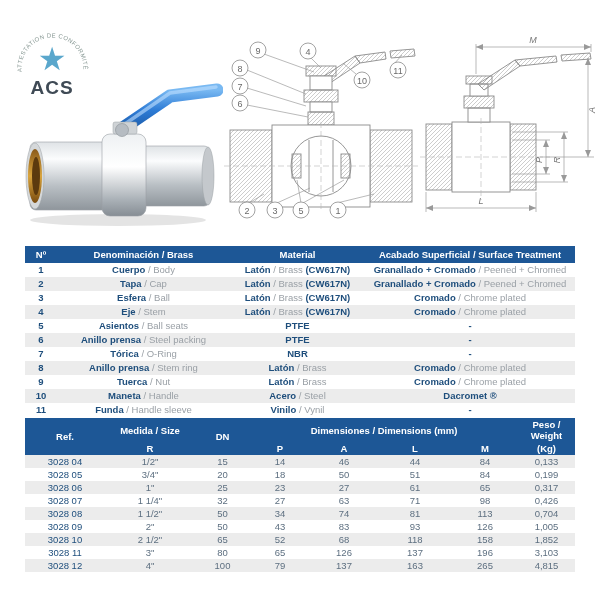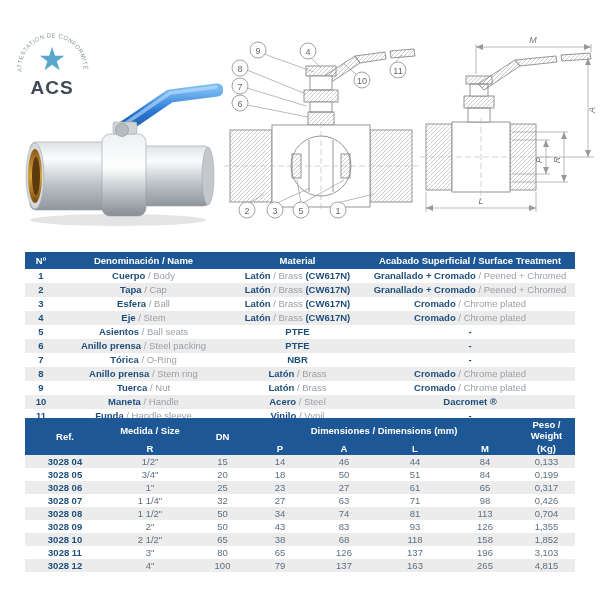--- a/index.html
+++ b/index.html
@@ -1,32 +1,32 @@
 <!DOCTYPE html>
 <html><head>
 <meta charset="utf-8">
 <style>
   *{margin:0;padding:0;box-sizing:border-box}
   html,body{width:600px;height:600px}
   body{background:#fff;font-family:"Liberation Sans",sans-serif;position:relative;overflow:hidden}
   .abs{position:absolute}
   table{border-collapse:collapse;table-layout:fixed}
   
-  .parts{left:25px;top:252px;width:550px;position:absolute}
+  .parts{left:25px;top:246px;width:550px;position:absolute}
   .parts th{background:#1d5796;color:#fff;font-size:9.5px;font-weight:bold;padding:3px 2px;text-align:center}
   .parts td{font-size:9.5px;text-align:center;padding:0 2px;height:14px;line-height:14px;white-space:nowrap;overflow:hidden}
   .parts tbody tr:nth-child(even){background:#ececec}
   .navy{color:#1e4e7c;font-weight:bold}
   .gray{color:#9aa0a6;font-weight:normal}
   
   .dims{left:25px;top:418px;width:550px;position:absolute}
   .dims th{background:#1d5796;color:#fff;font-size:9.5px;font-weight:bold;padding:1px 2px;text-align:center;line-height:11px}
   .dims td{font-size:9.5px;text-align:center;height:13px;line-height:13px;white-space:nowrap}
   .dims tbody tr:nth-child(odd){background:#ececec}
-  .ref{color:#1e4e7c;font-weight:bold}
+  .ref{color:#1e4e7c;font-weight:normal}
   .val{color:#5d6f80}
   svg text{font-family:"Liberation Sans",sans-serif}
 </style>
 </head>
 <body>
 
 <svg class="abs" style="left:10px;top:20px" width="85" height="85" viewBox="0 0 85 85">
   <defs>
       <path id="arcTop" d="M 12,54 A 31,31 0 1 1 73,54" fill="none"></path>
     </defs>
@@ -203,21 +203,21 @@
 <table class="parts">
   <colgroup>
       <col style="width:32px">
       <col style="width:173px">
       <col style="width:135px">
       <col style="width:210px">
     </colgroup>
   <thead>
     <tr>
       <th>Nº</th>
-      <th>Denominación / Name</th>
+      <th>Denominación / Brass</th>
       <th>Material</th>
       <th>Acabado Superficial / Surface Treatment</th>
     </tr>
   </thead>
   <tbody>
       <tr>
         <td class="navy">1</td>
         <td><span class="navy">Cuerpo</span><span class="gray"> / </span><span class="gray">Body</span></td>
         <td><span class="navy">Latón</span><span class="gray"> / </span><span class="gray">Brass</span><span class="navy"> (CW617N)</span></td>
         <td><span class="navy">Granallado + Cromado</span><span class="gray"> / </span><span class="gray">Peened + Chromed</span></td>
@@ -365,27 +365,27 @@
         <td class="val">0,704</td>
       </tr>
       <tr>
         <td class="ref">3028 09</td>
         <td class="val">2"</td>
         <td class="val">50</td>
         <td class="val">43</td>
         <td class="val">83</td>
         <td class="val">93</td>
         <td class="val">126</td>
-        <td class="val">1,355</td>
+        <td class="val">1,005</td>
       </tr>
       <tr>
         <td class="ref">3028 10</td>
         <td class="val">2 1/2"</td>
         <td class="val">65</td>
-        <td class="val">38</td>
+        <td class="val">52</td>
         <td class="val">68</td>
         <td class="val">118</td>
         <td class="val">158</td>
         <td class="val">1,852</td>
       </tr>
       <tr>
         <td class="ref">3028 11</td>
         <td class="val">3"</td>
         <td class="val">80</td>
         <td class="val">65</td>

